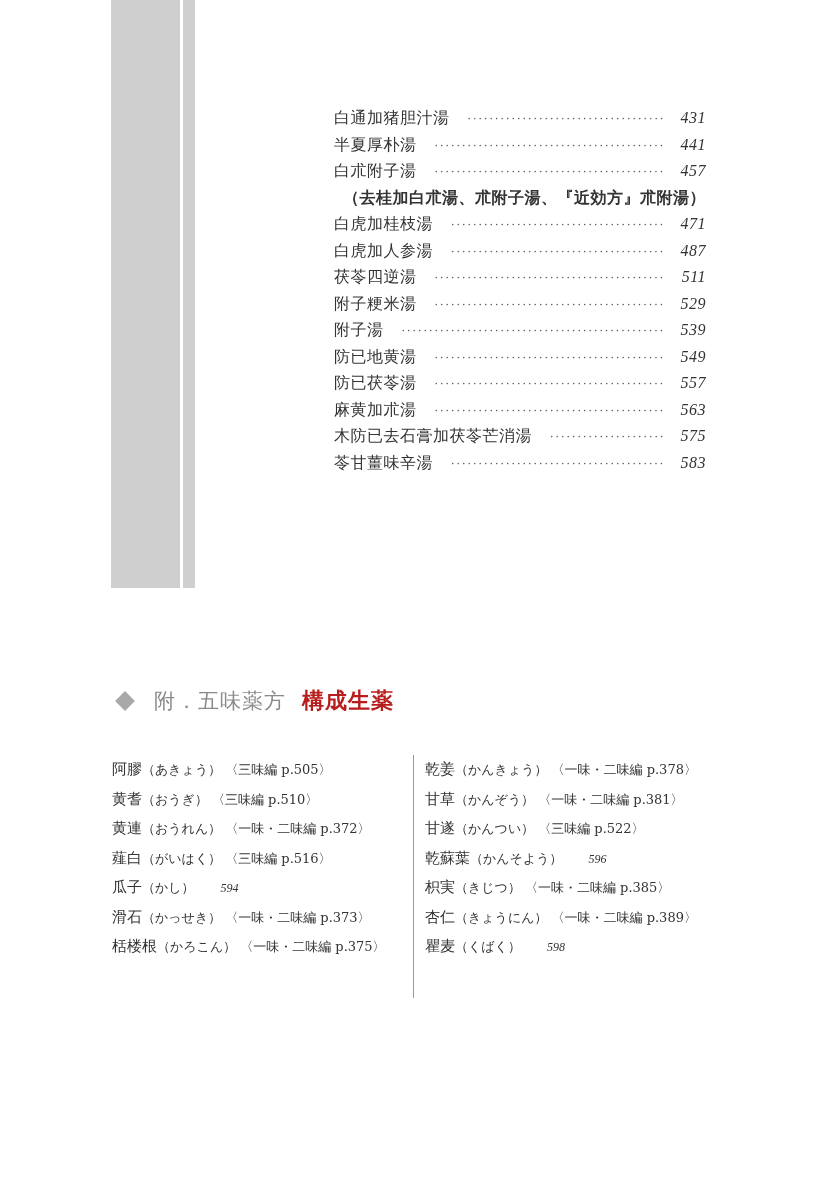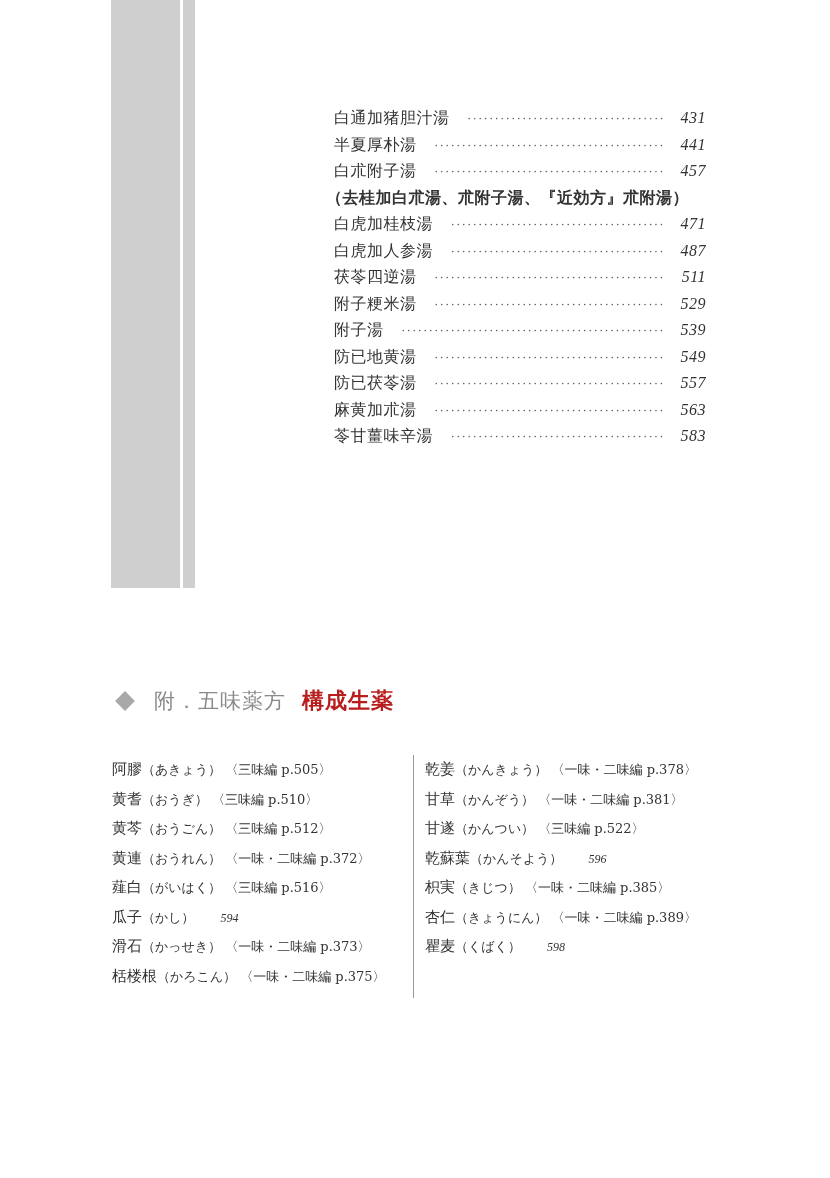--- a/index.html
+++ b/index.html
@@ -4,21 +4,21 @@
   <style>
     html, body { margin: 0; padding: 0; }
     body {
       width: 830px; height: 1178px; background: #ffffff; position: relative; overflow: hidden;
       font-family: "DejaVu Serif", "Liberation Serif", serif; color: #333333;
     }
     .bar-wide { position: absolute; left: 111px; top: 0; width: 69px; height: 588px; background: #cfcfcf; }
     .bar-narrow { position: absolute; left: 183px; top: 0; width: 12px; height: 588px; background: #cfcfcf; }
 
     .toc { position: absolute; left: 334px; top: 108px; width: 372px; }
-    .toc-row { display: flex; align-items: baseline; height: 26.5px; font-size: 16px; letter-spacing: 0.5px; }
+    .toc-row { display: flex; align-items: baseline; height: 26.5px; font-size: 16px; letter-spacing: 0.5px; justify-content: flex-end; }
     .toc-row .name { white-space: nowrap; }
     .toc-row .dots { flex: 1; overflow: hidden; white-space: nowrap; margin: 0 6px 0 18px; color: #555; font-size: 11px; letter-spacing: 2px; }
     .toc-row .dots::before { content: "··································································································"; }
     .toc-row .page { font-style: italic; font-size: 16px; min-width: 34px; text-align: right; font-family: "Liberation Serif", serif; }
     .toc-row.sub { padding-left: 0; margin-left: -8px; font-weight: bold; }
 
     .section-header { position: absolute; left: 116px; top: 686px; display: flex; align-items: center; }
     .diamond { width: 14px; height: 14px; background: #a8a8a8; transform: rotate(45deg); margin-right: 22px; margin-left: 2px; }
     .hdr-light { font-family: "DejaVu Sans", "Liberation Sans", sans-serif; color: #8a8a8a; font-size: 21px; font-weight: 300; letter-spacing: 1px; }
     .hdr-bold { font-family: "DejaVu Sans", "Liberation Sans", sans-serif; color: #b91c1c; font-size: 22px; font-weight: bold; margin-left: 16px; letter-spacing: 1px; }
@@ -92,20 +92,25 @@
       <span class="name">防已茯苓湯</span>
       <span class="dots"></span>
       <span class="page">557</span>
     </div>
     <div class="toc-row">
       <span class="name">麻黄加朮湯</span>
       <span class="dots"></span>
       <span class="page">563</span>
     </div>
     <div class="toc-row">
+      <span class="name">木防已去石膏加茯苓芒消湯</span>
+      <span class="dots"></span>
+      <span class="page">575</span>
+    </div>
+    <div class="toc-row">
       <span class="name">苓甘薑味辛湯</span>
       <span class="dots"></span>
       <span class="page">583</span>
     </div>
   </div>
 
 <div class="section-header">
   <span class="diamond"></span>
   <span class="hdr-light">附．五味薬方</span>
   <span class="hdr-bold">構成生薬</span>
@@ -114,25 +119,20 @@
 <div class="col col-left" id="col-left">
     <div class="herb">
       <span class="kanji">阿膠</span>
       <span class="kana">（あきょう）</span>
       <span class="ref">〈三味編 p.505〉</span>
     </div>
     <div class="herb">
       <span class="kanji">黄耆</span>
       <span class="kana">（おうぎ）</span>
       <span class="ref">〈三味編 p.510〉</span>
-    </div>
-    <div class="herb">
-      <span class="kanji">黄芩</span>
-      <span class="kana">（おうごん）</span>
-      <span class="ref">〈三味編 p.512〉</span>
     </div>
     <div class="herb">
       <span class="kanji">黄連</span>
       <span class="kana">（おうれん）</span>
       <span class="ref">〈一味・二味編 p.372〉</span>
     </div>
     <div class="herb">
       <span class="kanji">薤白</span>
       <span class="kana">（がいはく）</span>
       <span class="ref">〈三味編 p.516〉</span>

